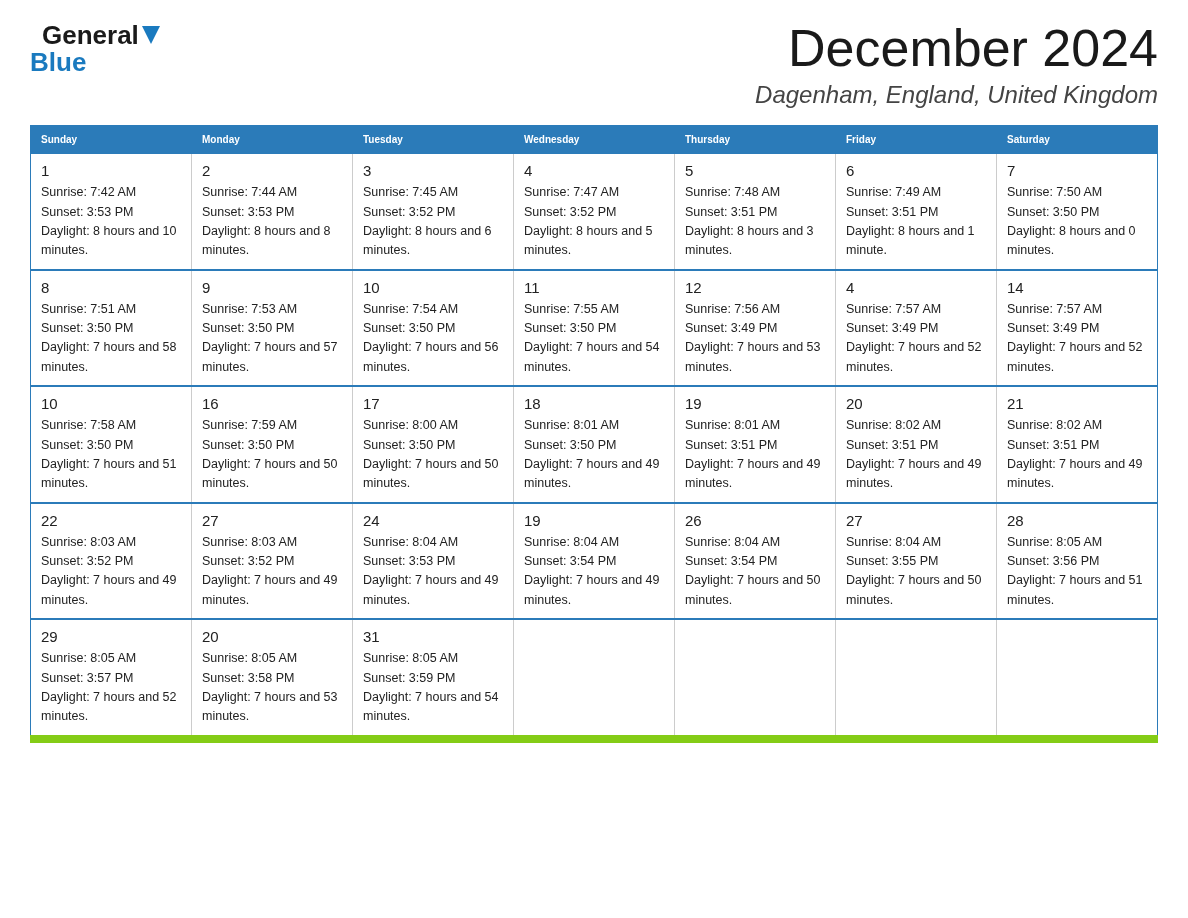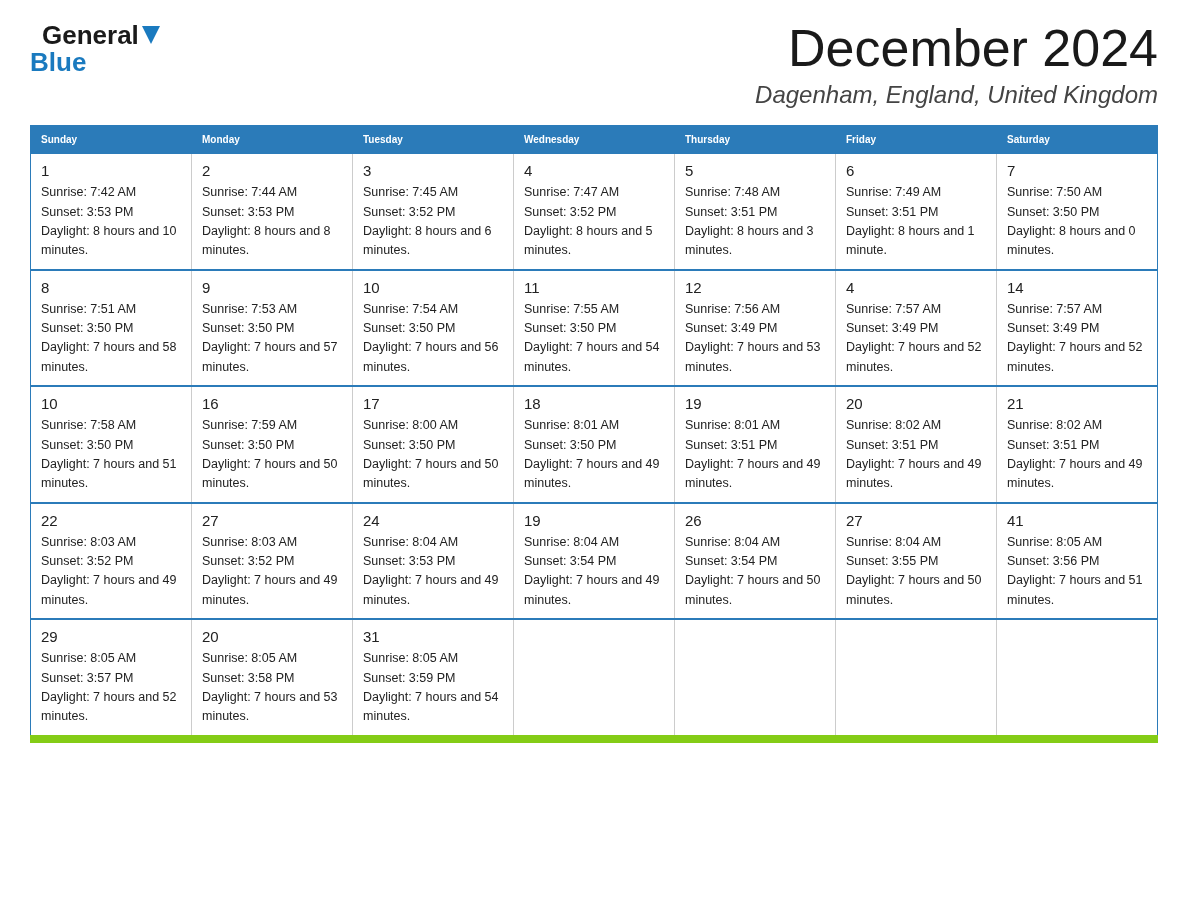--- a/index.html
+++ b/index.html
@@ -170,21 +170,21 @@
         <td><span class="day-num">27</span>
         <span class="day-info">Sunrise: 8:03 AM<br>Sunset: 3:52 PM<br>Daylight: 7 hours and 49 minutes.</span></td>
         <td><span class="day-num">24</span>
         <span class="day-info">Sunrise: 8:04 AM<br>Sunset: 3:53 PM<br>Daylight: 7 hours and 49 minutes.</span></td>
         <td><span class="day-num">19</span>
         <span class="day-info">Sunrise: 8:04 AM<br>Sunset: 3:54 PM<br>Daylight: 7 hours and 49 minutes.</span></td>
         <td><span class="day-num">26</span>
         <span class="day-info">Sunrise: 8:04 AM<br>Sunset: 3:54 PM<br>Daylight: 7 hours and 50 minutes.</span></td>
         <td><span class="day-num">27</span>
         <span class="day-info">Sunrise: 8:04 AM<br>Sunset: 3:55 PM<br>Daylight: 7 hours and 50 minutes.</span></td>
-        <td><span class="day-num">41</span>
+        <td><span class="day-num">28</span>
         <span class="day-info">Sunrise: 8:05 AM<br>Sunset: 3:56 PM<br>Daylight: 7 hours and 51 minutes.</span></td>
       </tr>
       <tr>
         <td><span class="day-num">29</span>
         <span class="day-info">Sunrise: 8:05 AM<br>Sunset: 3:57 PM<br>Daylight: 7 hours and 52 minutes.</span></td>
         <td><span class="day-num">20</span>
         <span class="day-info">Sunrise: 8:05 AM<br>Sunset: 3:58 PM<br>Daylight: 7 hours and 53 minutes.</span></td>
         <td><span class="day-num">31</span>
         <span class="day-info">Sunrise: 8:05 AM<br>Sunset: 3:59 PM<br>Daylight: 7 hours and 54 minutes.</span></td>
         <td class="empty-cell"></td>

